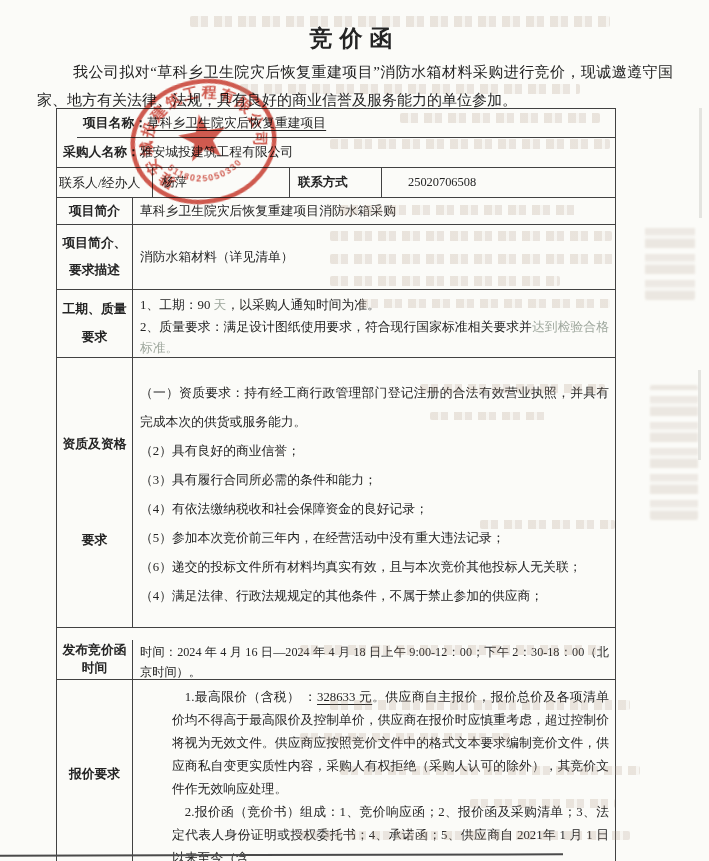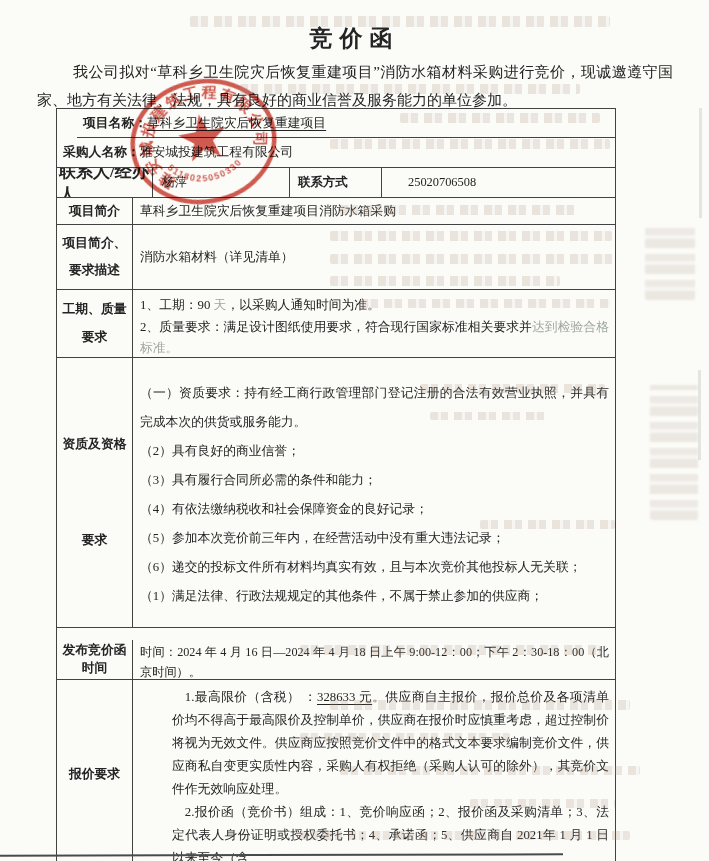--- a/index.html
+++ b/index.html
@@ -41,21 +41,21 @@
 
   .r-h29{height:29px;margin-left:20px;} .r-h30{height:30px;} .r-h27{height:27px;}
   .r-h65{height:65px;} .r-h68{height:68px;} .r-h270{height:270px;}
   .r-h40{height:40px;margin-top:12px;} .r-h189{height:189px;}
 
   .inline-row{display:flex;align-items:center;padding-left:6px;}
   .u{text-decoration:underline;text-underline-offset:3px;}
   .faded{color:#9fa89e;}
 
   
-  .c-contact-lbl{flex:0 0 96px;border-right:1.5px solid #424242;display:flex;align-items:center;padding-left:2px;font-weight:bold;font-size:17px;}
+  .c-contact-lbl{flex:0 0 96px;border-right:1.5px solid #424242;display:flex;align-items:center;padding-left:2px;font-weight:normal;font-size:13px;}
   .c-contact-name{flex:0 0 137px;border-right:1.5px solid #424242;display:flex;align-items:center;padding-left:9px;font-size:12.4px;}
   .c-phone-lbl{flex:0 0 92px;border-right:1.5px solid #424242;display:flex;align-items:center;padding-left:8px;font-weight:bold;font-size:12.4px;}
   .c-phone{flex:1;display:flex;align-items:center;padding-left:26px;font-size:12.4px;font-family:"Liberation Serif",serif;}
 
   .qual .content p{line-height:29px;}
   .qual .content{justify-content:center;padding-top:5px;}
   .sched .content{justify-content:flex-start;padding-top:5px;line-height:21.5px;}
   .announce .content{justify-content:flex-start;padding-top:3px;line-height:19.5px;font-size:12.2px;}
   .quote .content{justify-content:flex-start;padding-top:6px;}
   .quote .content p{line-height:23px;text-indent:1em;margin-left:32px;}
@@ -147,21 +147,21 @@
         <span>资质及资格</span>
         <span>要求</span>
       </div>
       <div class="cell content">
         <p>（一）资质要求：持有经工商行政管理部门登记注册的合法有效营业执照，并具有完成本次的供货或服务能力。</p>
         <p>（2）具有良好的商业信誉；</p>
         <p>（3）具有履行合同所必需的条件和能力；</p>
         <p>（4）有依法缴纳税收和社会保障资金的良好记录；</p>
         <p>（5）参加本次竞价前三年内，在经营活动中没有重大违法记录；</p>
         <p>（6）递交的投标文件所有材料均真实有效，且与本次竞价其他投标人无关联；</p>
-        <p>（1）满足法律、行政法规规定的其他条件，不属于禁止参加的供应商；</p>
+        <p>（4）满足法律、行政法规规定的其他条件，不属于禁止参加的供应商；</p>
       </div>
     </div>
 
     <div class="t-row r-h40 announce">
       <div class="cell lblcol">
         <span>发布竞价函</span>
         <span>时间</span>
       </div>
       <div class="cell content">
         <p>时间：2024 年 4 月 16 日—2024 年 4 月 18 日上午 9:00-12：00；下午 2：30-18：00（北京时间）。</p>

